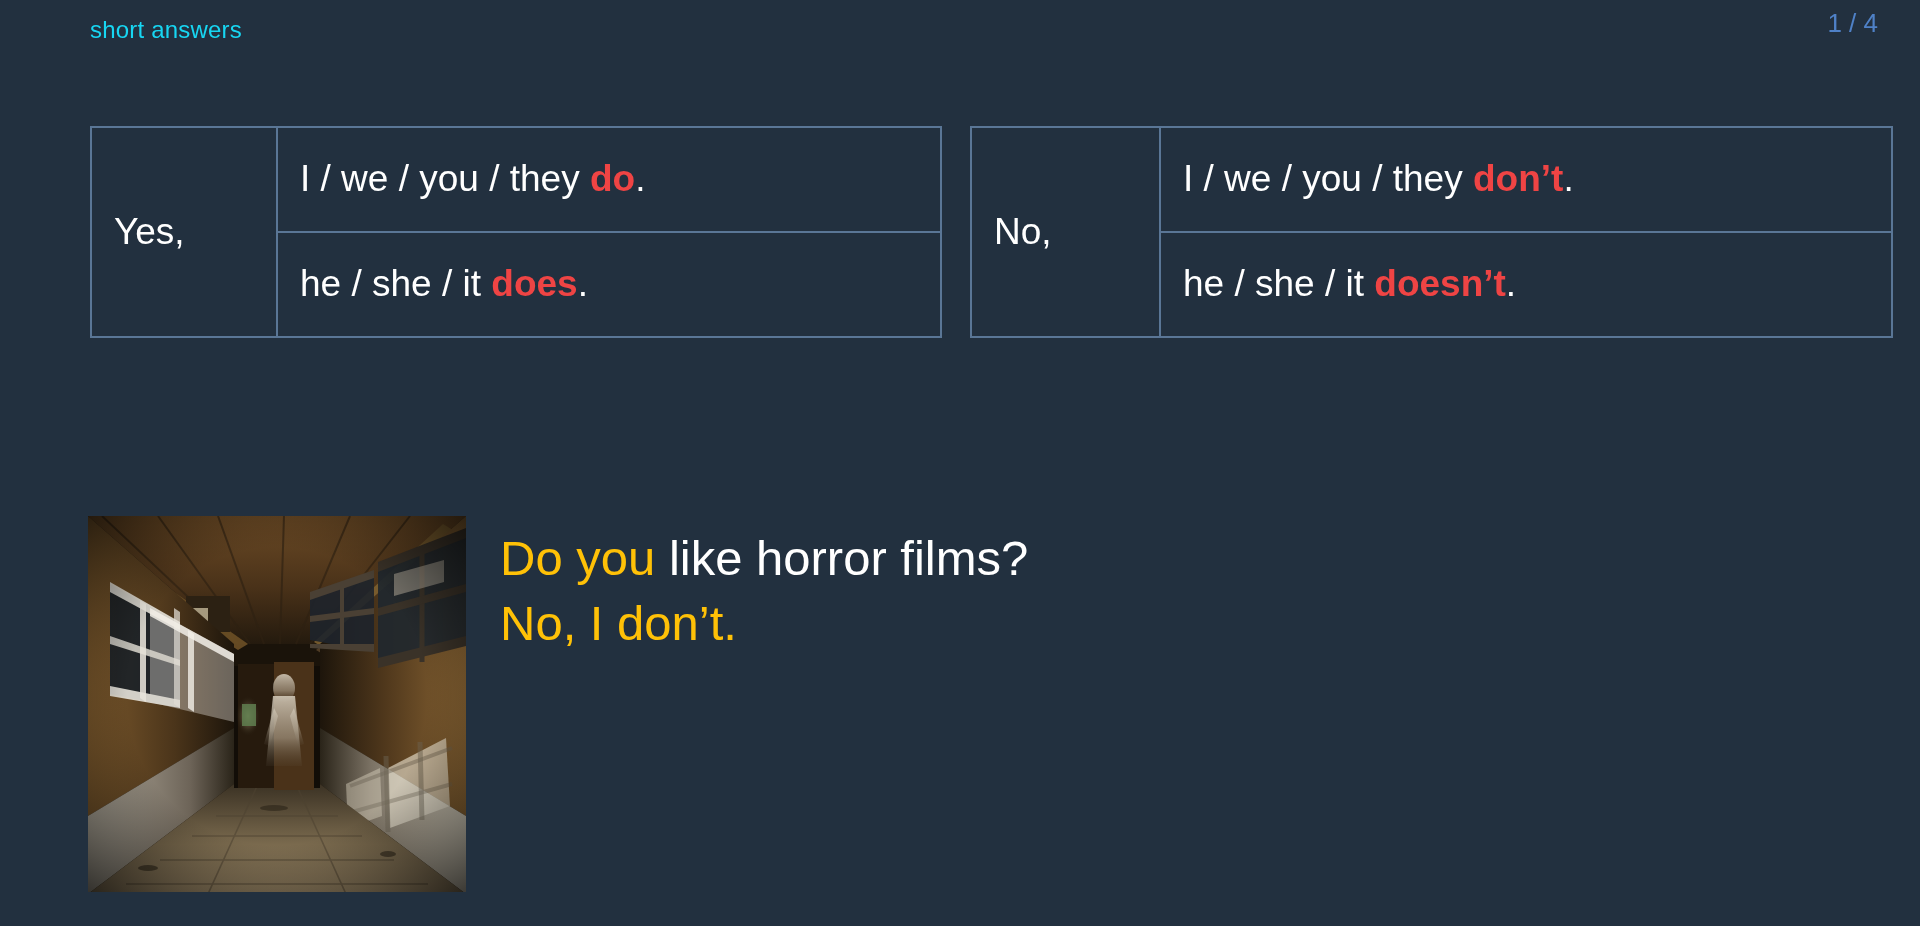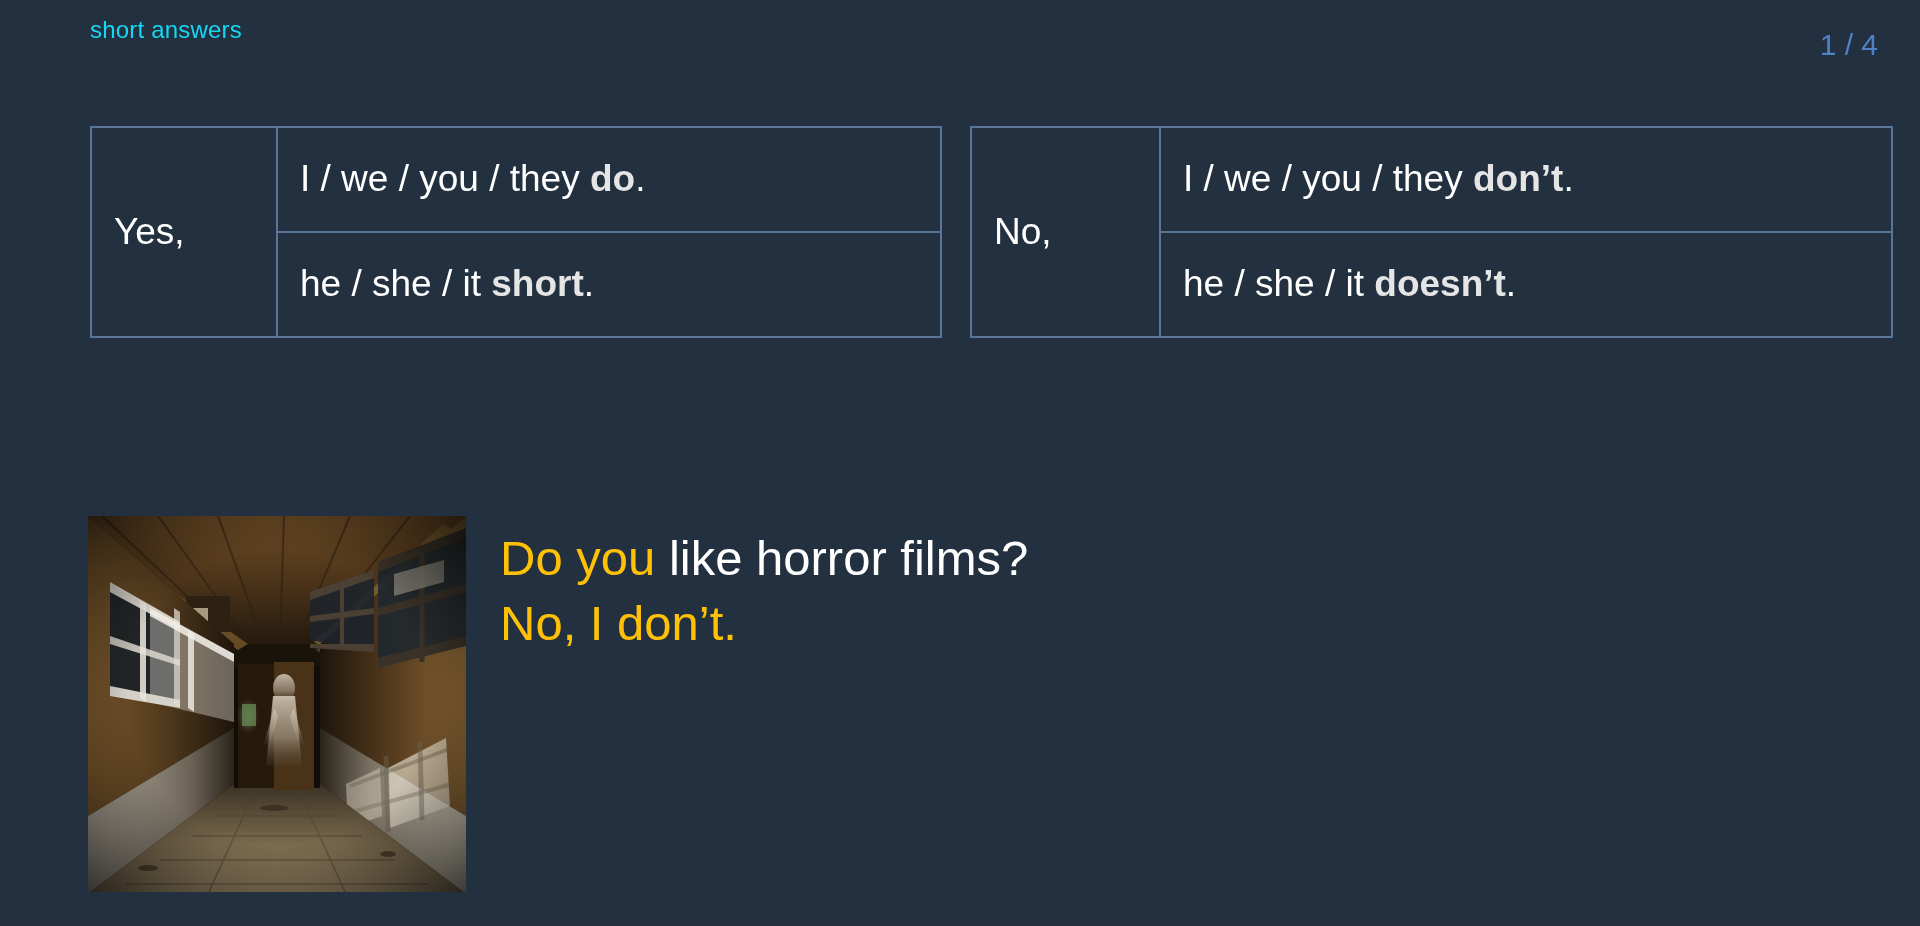--- a/index.html
+++ b/index.html
@@ -22,22 +22,22 @@
     top: 16px;
     font-size: 24px;
     font-weight: 400;
     color: #17d6f2;
     letter-spacing: 0.2px;
     white-space: nowrap;
   }
   #page-indicator {
     position: absolute;
     right: 42px;
-    top: 28px;
-    font-size: 30px;
+    top: 8px;
+    font-size: 26px;
     color: #4f81c7;
     white-space: nowrap;
   }
 
   
   .answer-table {
     position: absolute;
     top: 126px;
     border-collapse: collapse;
     table-layout: fixed;
@@ -55,21 +55,21 @@
     text-align: left;
     padding-left: 22px !important;
     width: 160px;
     margin-left: 44px;
   }
   .phrase-cell {
     height: 103px;
     padding-left: 22px !important;
   }
   .bold-accent {
-    color: #e5e5e5;
+    color: #ef4444;
     font-weight: 700;
   }
 
   #table-yes { left: 90px; width: 806px; }
   #table-yes .lead-cell { width: 162px; }
   #table-yes .phrase-cell { width: 640px; }
 
   #table-no { left: 970px; width: 875px; }
   #table-no .lead-cell { width: 165px; border-radius: 14px; }
   #table-no .phrase-cell { width: 708px; margin-left: 20px; }
@@ -107,21 +107,21 @@
 
 <div id="page-indicator">1 / 4</div>
 
 <table class="answer-table" id="table-yes">
   <tbody>
     <tr>
       <td class="lead-cell" rowspan="2">Yes,</td>
       <td class="phrase-cell"><span>I / we / you / they </span><span class="bold-accent">do</span><span>.</span></td>
     </tr>
     <tr>
-      <td class="phrase-cell"><span>he / she / it </span><span class="bold-accent">short</span><span>.</span></td>
+      <td class="phrase-cell"><span>he / she / it </span><span class="bold-accent">does</span><span>.</span></td>
     </tr>
   </tbody>
 </table>
 
 <table class="answer-table" id="table-no">
   <tbody>
     <tr>
       <td class="lead-cell" rowspan="2">No,</td>
       <td class="phrase-cell"><span>I / we / you / they </span><span class="bold-accent">don’t</span><span>.</span></td>
     </tr>

